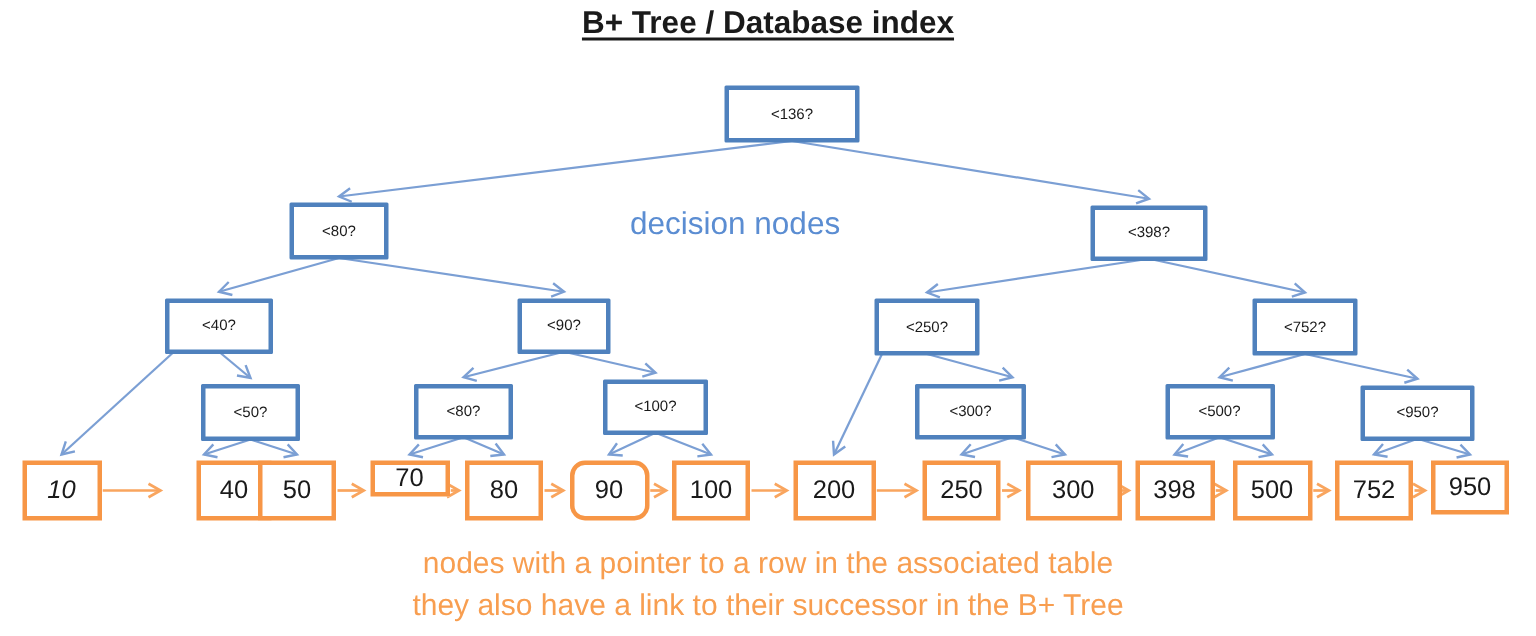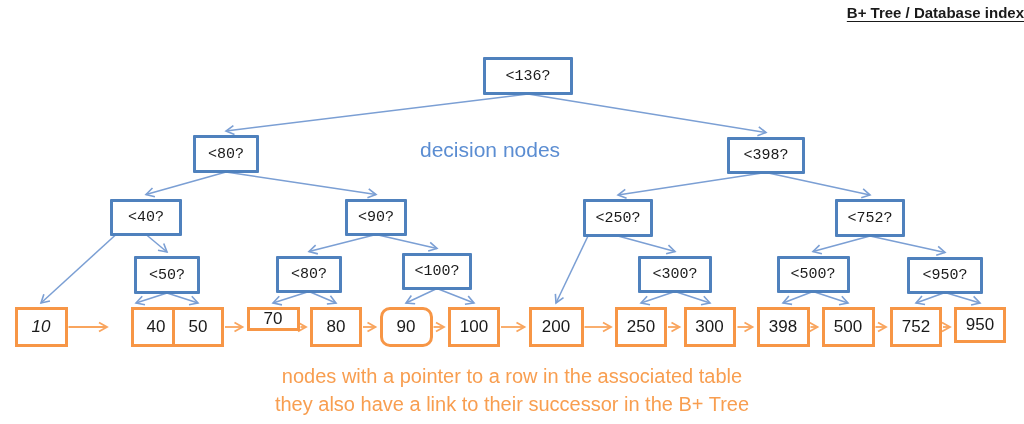--- a/index.html
+++ b/index.html
@@ -7,22 +7,22 @@
     position: relative;
     width: 1024px;
     height: 424px;
     background: #ffffff;
     overflow: hidden;
     font-family: "Liberation Sans", sans-serif;
   }
   .title {
     position: absolute;
     left: 0; right: 0; top: 4px;
-    text-align: right;
-    font-size: 15px;
+    text-align: center;
+    font-size: 21px;
     font-weight: bold;
     color: var(--title-text, #1a1a1a);
     text-decoration: underline;
     text-underline-offset: 3px;
   }
   #edges {
     position: absolute;
     left: 0; top: 0;
     pointer-events: none;
   }
@@ -30,23 +30,22 @@
     position: absolute;
     background: #ffffff;
     display: flex;
     align-items: center;
     justify-content: center;
     box-sizing: border-box;
     color: #1a1a1a;
   }
   .node.decision {
     border: 3px solid var(--decision-border, #4f81bd);
-    font-size: 15px;
+    font-size: 10px;
     border-radius: 1px;
-    font-family: Liberation Mono, monospace;
   }
   .node.leaf {
     border: 3px solid var(--leaf-border, #f79646);
     font-size: 17px;
   }
   .decision-label {
     position: absolute;
     left: 420px;
     top: 138px;
     font-size: 21px;
@@ -142,21 +141,21 @@
       </div>
       <div class="node decision" style="left: 134px; top: 256px; width: 66px; height: 38px;">
         <span>&lt;50?</span>
       </div>
       <div class="node decision" style="left: 276px; top: 255.5px; width: 66px; height: 37px;">
         <span>&lt;80?</span>
       </div>
       <div class="node decision" style="left: 402px; top: 252.5px; width: 70px; height: 37px;">
         <span>&lt;100?</span>
       </div>
-      <div class="node decision" style="left: 638px; top: 255.5px; width: 74px; height: 37px;">
+      <div class="node decision" style="left: 610px; top: 255.5px; width: 74px; height: 37px;">
         <span>&lt;300?</span>
       </div>
       <div class="node decision" style="left: 776.5px; top: 255.5px; width: 73px; height: 37px;">
         <span>&lt;500?</span>
       </div>
       <div class="node decision" style="left: 907px; top: 256.5px; width: 76px; height: 37px;">
         <span>&lt;950?</span>
       </div>
       <div class="node leaf" style="left: 14.5px; top: 307px; width: 53px; height: 40px; font-style: italic;">
         <span>10</span>
@@ -178,21 +177,21 @@
       </div>
       <div class="node leaf" style="left: 448px; top: 307px; width: 52px; height: 40px;">
         <span>100</span>
       </div>
       <div class="node leaf" style="left: 528.5px; top: 307px; width: 55px; height: 40px;">
         <span>200</span>
       </div>
       <div class="node leaf" style="left: 615px; top: 307px; width: 52px; height: 40px; text-align: center;">
         <span>250</span>
       </div>
-      <div class="node leaf" style="left: 683.5px; top: 307px; width: 52px; height: 40px;">
+      <div class="node leaf" style="left: 683.5px; top: 307px; width: 64px; height: 40px;">
         <span>300</span>
       </div>
       <div class="node leaf" style="left: 756.5px; top: 307px; width: 53px; height: 40px;">
         <span>398</span>
       </div>
       <div class="node leaf" style="left: 821.5px; top: 307px; width: 53px; height: 40px;">
         <span>500</span>
       </div>
       <div class="node leaf" style="left: 890px; top: 307px; width: 52px; height: 40px;">
         <span>752</span>

